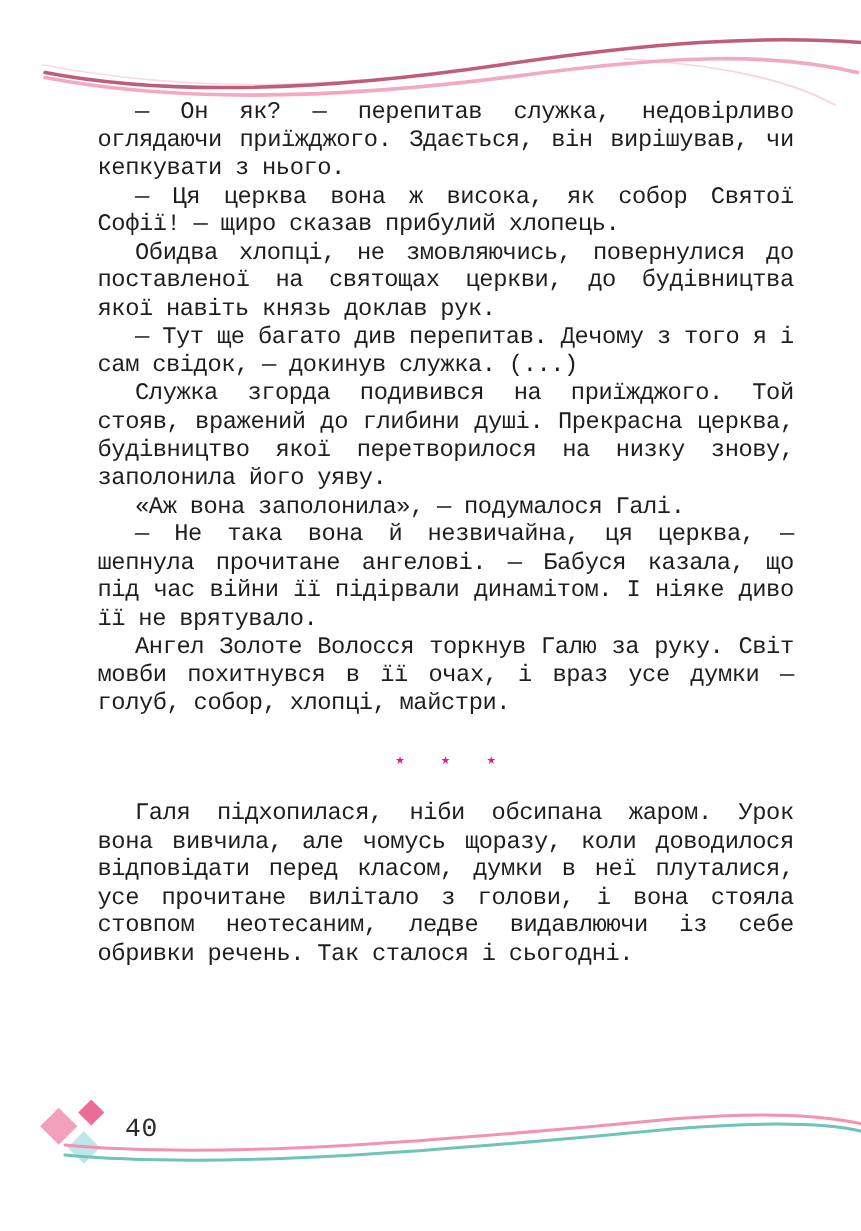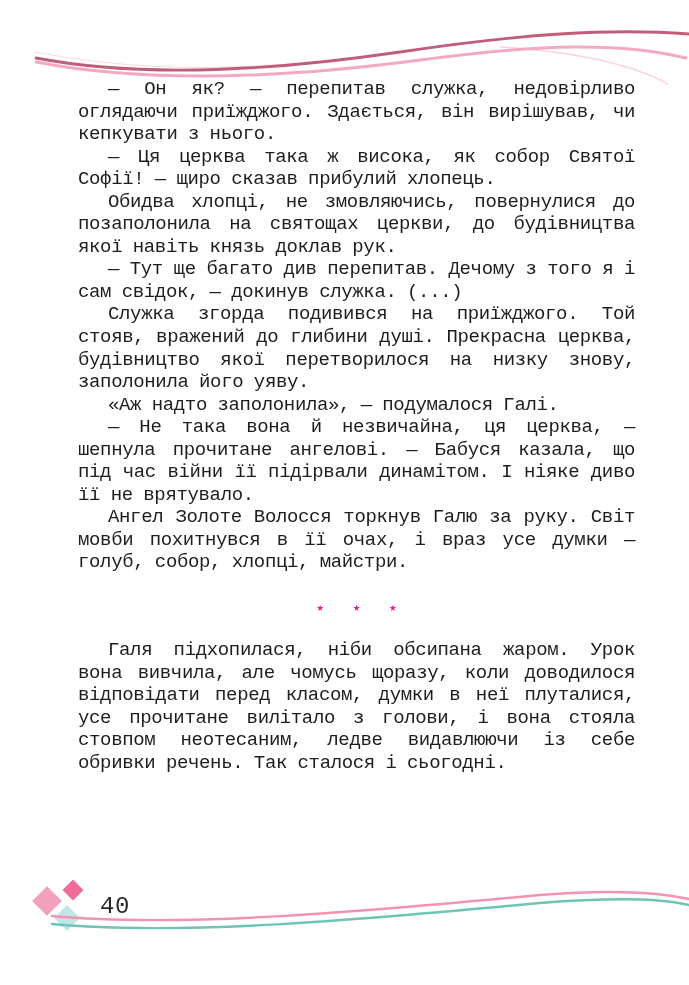--- a/index.html
+++ b/index.html
@@ -41,44 +41,44 @@
     font-size: 12px;
     letter-spacing: 11px;
     padding-left: 11px;
     color: #ec1790;
     font-weight: bold;
   }
   .page-number {
     position: absolute;
     left: 100px;
     top: 893px;
-    font-size: 24px;
+    font-size: 21px;
     color: #2a2a2a;
     letter-spacing: 0.5px;
   }
 </style>
 </head>
 <body>
 
 <div class="page">
 
   <svg class="deco-svg top-wave" width="689" height="115" viewBox="0 0 689 115" fill="none">
     <path d="M 34 52 C 110 66, 190 72, 290 64" stroke-width="1.2" stroke-opacity="0.45" stroke-linecap="round" stroke="#f3aac1"></path>
     <path d="M 36 58 C 130 76, 250 74, 400 52 C 520 34, 610 28, 689 34" stroke-width="2.8" stroke-linecap="round" stroke="#c05e7a"></path>
     <path d="M 36 62 C 140 82, 270 80, 420 60 C 540 44, 620 42, 686 58" stroke-width="3" stroke-linecap="round" stroke="#f3aac1"></path>
     <path d="M 500 47 C 575 52, 630 63, 668 84" stroke-width="1.4" stroke-opacity="0.5" stroke-linecap="round" stroke="#f3aac1"></path>
   </svg>
 
   <main class="text-block">
     <p>— Он як? — перепитав служка, недовірливо оглядаючи приїжджого. Здається, він вирішував, чи кепкувати з нього.</p>
-    <p>— Ця церква така ж висока, як собор Святої Софії! — щиро сказав прибулий хлопець.</p>
-    <p>Обидва хлопці, не змовляючись, повернулися до по­заполонила на святощах церкви, до будівництва якої навіть князь доклав рук.</p>
+    <p>— Ця церква вона ж висока, як собор Святої Софії! — щиро сказав прибулий хлопець.</p>
+    <p>Обидва хлопці, не змовляючись, повернулися до по­ставленої на святощах церкви, до будівництва якої навіть князь доклав рук.</p>
     <p>— Тут ще багато див перепитав. Дечому з того я і сам свідок, — докинув служка. (...)</p>
     <p>Служка згорда подивився на приїжджого. Той стояв, вражений до глибини душі. Прекрасна церква, будівни­цтво якої перетворилося на низку знову, заполонила його уяву.</p>
-    <p>«Аж надто заполонила», — подумалося Галі.</p>
+    <p>«Аж вона заполонила», — подумалося Галі.</p>
     <p>— Не така вона й незвичайна, ця церква, — шепнула прочитане ангелові. — Бабуся казала, що під час війни її пі­дірвали динамітом. І ніяке диво її не врятувало.</p>
     <p>Ангел Золоте Волосся торкнув Галю за руку. Світ мов­би похитнувся в її очах, і враз усе думки — голуб, собор, хлопці, майстри.</p>
 
     <div class="separator">★ ★ ★</div>
 
     <p>Галя підхопилася, ніби обсипана жаром. Урок вона ви­вчила, але чомусь щоразу, коли доводилося відповідати перед класом, думки в неї плуталися, усе прочитане ви­літало з голови, і вона стояла стовпом неотесаним, ледве видавлюючи із себе обривки речень. Так сталося і сьо­годні.</p>
   </main>
 
   <svg class="deco-svg diamonds" width="70" height="60" viewBox="0 0 70 60">
     <rect x="11.5" y="15.5" width="21" height="21" transform="rotate(45 22 26)" fill="#f2a0bc"></rect>

